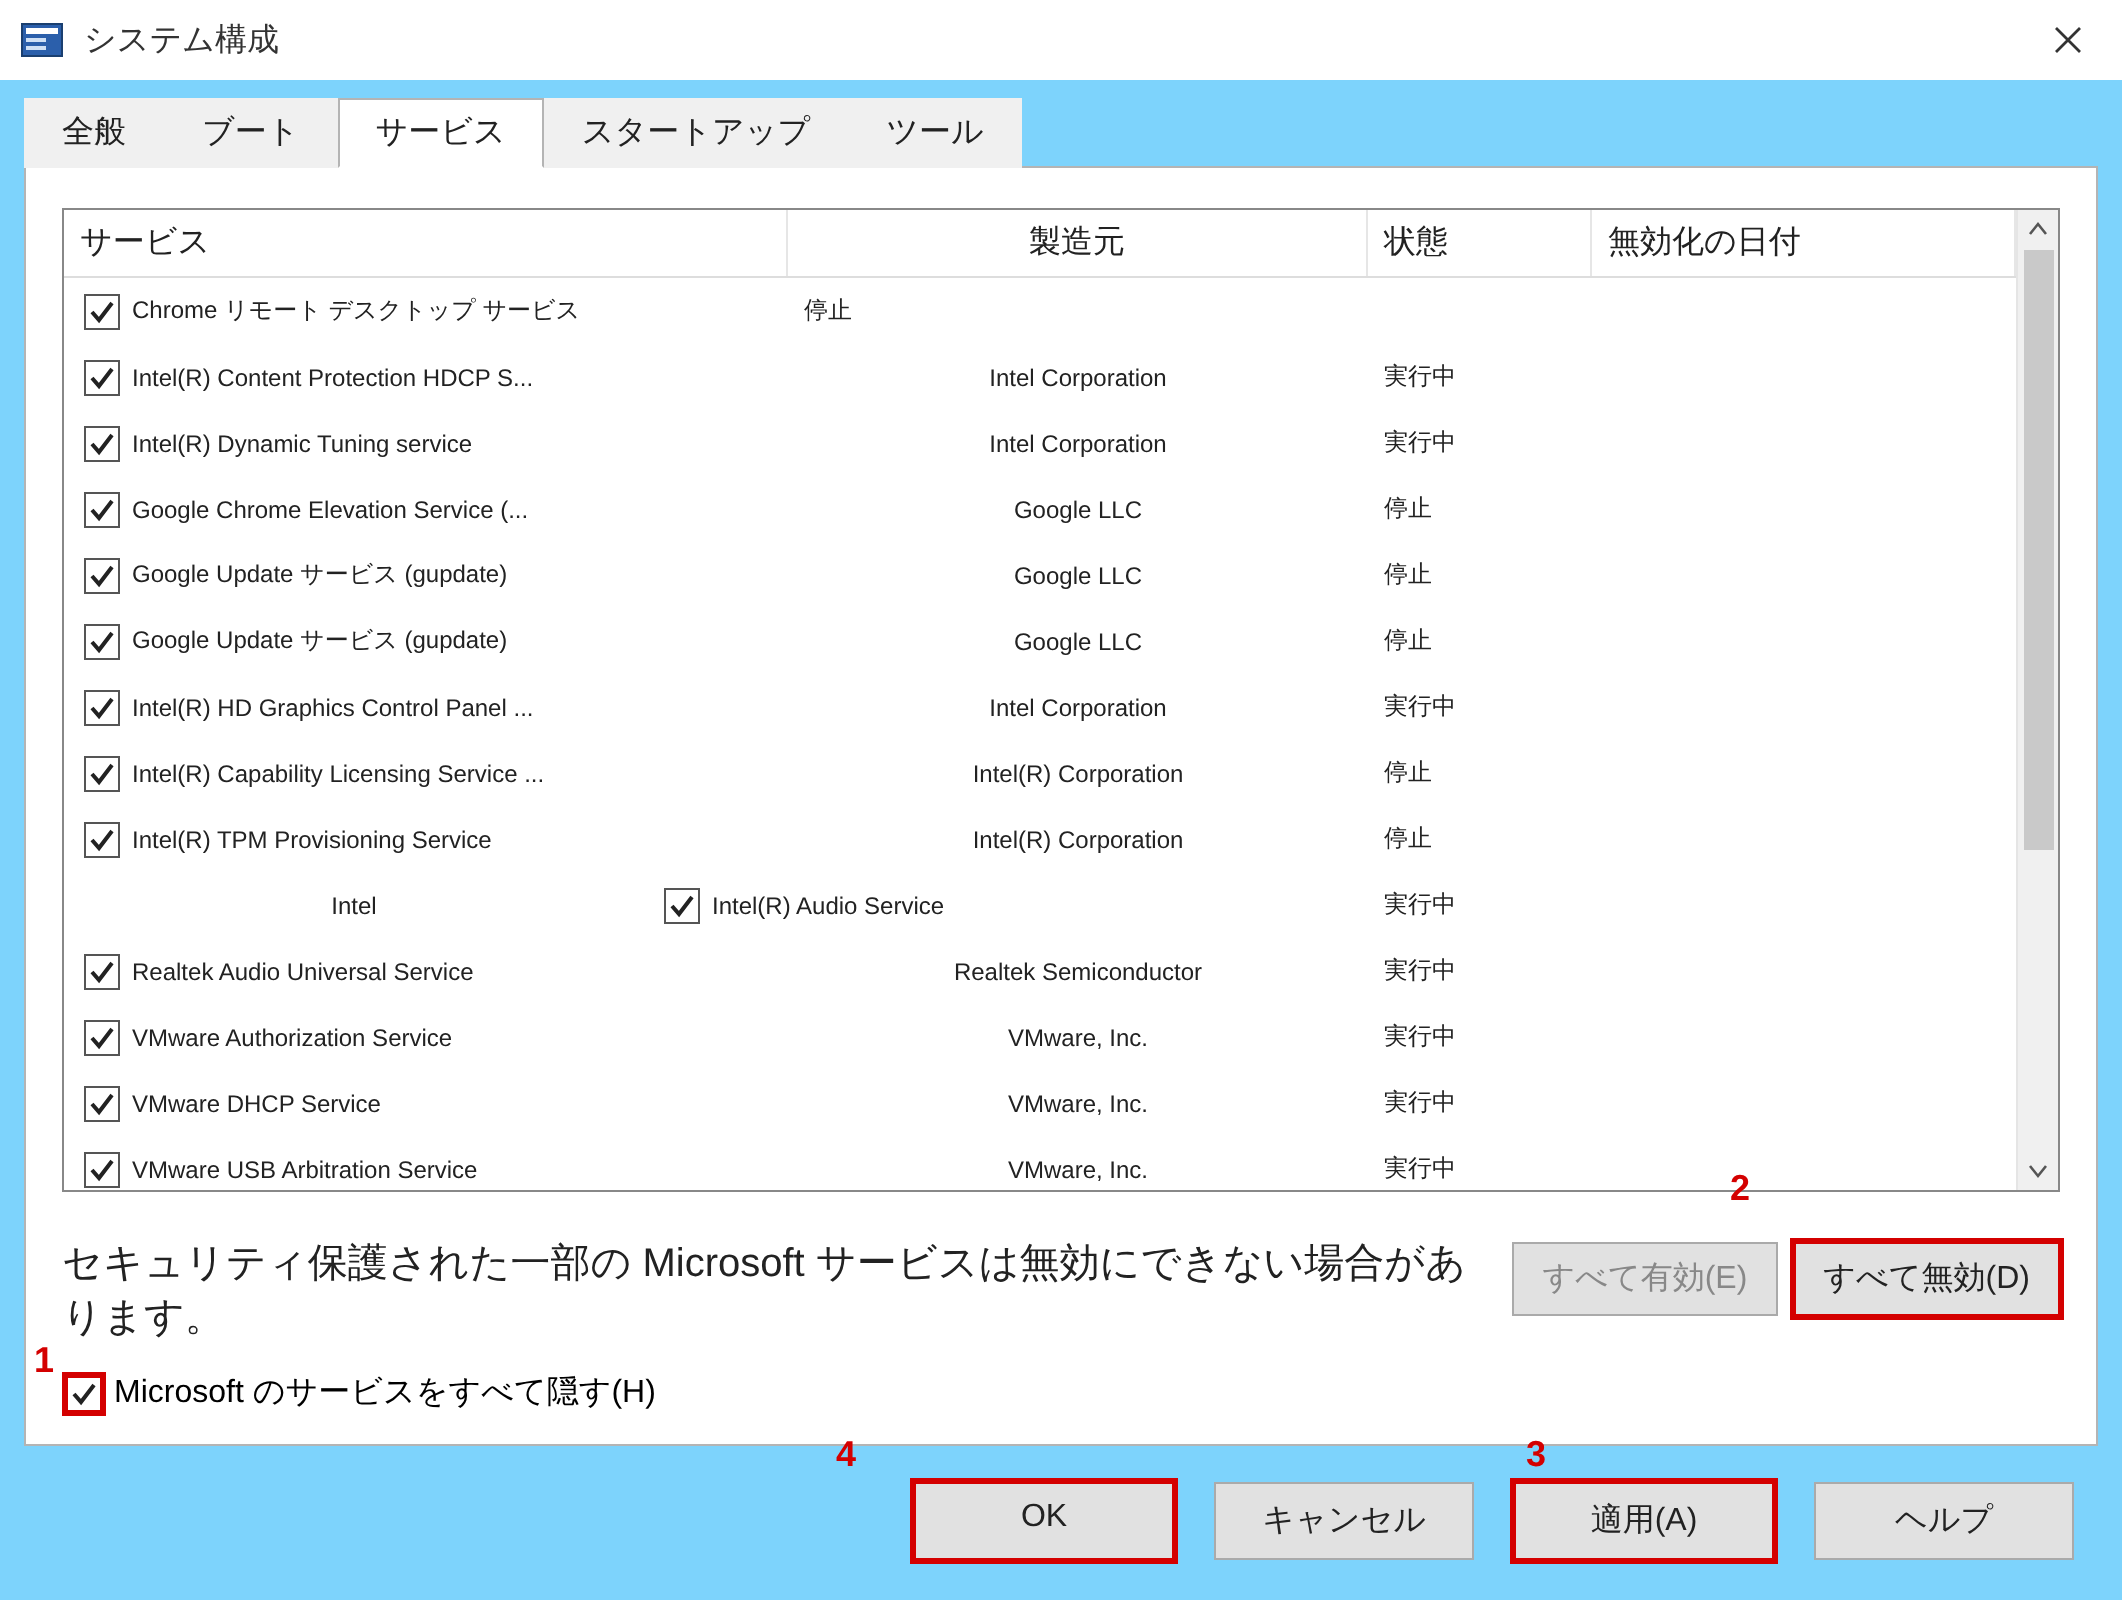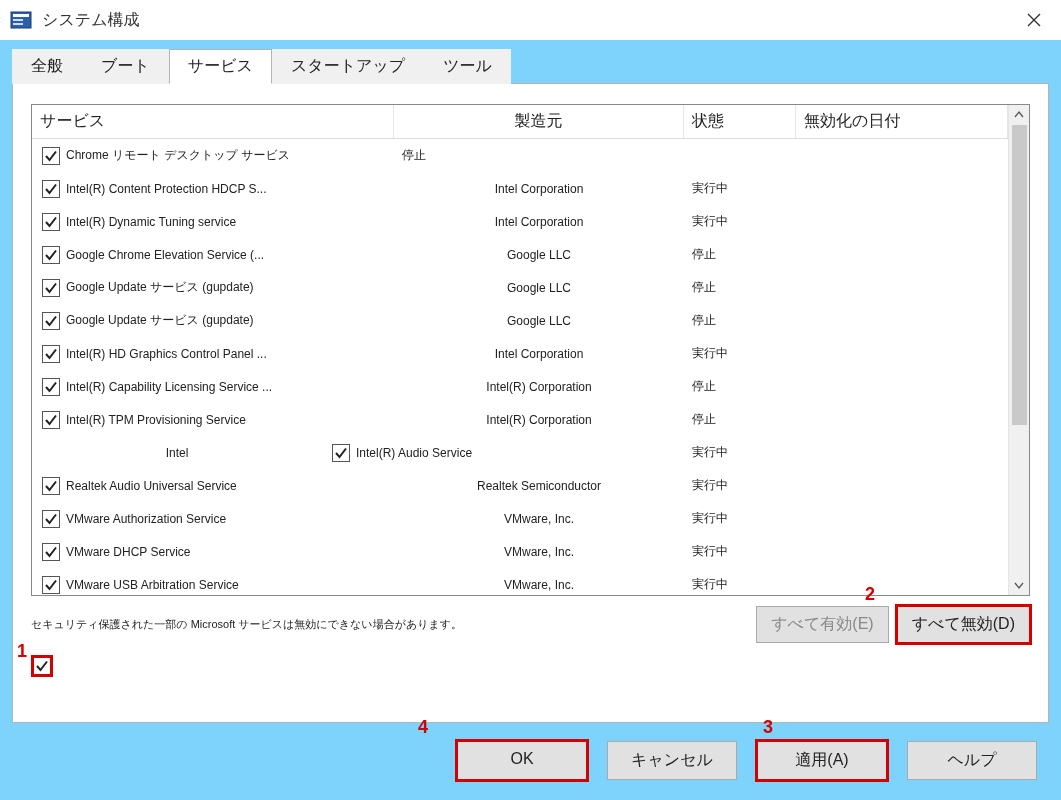--- a/index.html
+++ b/index.html
@@ -154,21 +154,21 @@
     flex: none;
     margin-left: 2px;
   }
   .chk svg { width: 14px; height: 14px; }
   .below {
     display: flex;
     align-items: center;
     margin-top: 10px;
     gap: 8px;
   }
-  .below .note { flex:1; font-size:11px; color:#222; }
+  .below .note { flex:1; font-size:20px; color:#222;margin-top:12px; }
   .btn {
     border: 1px solid #aaa;
     background: #e1e1e1;
     padding: 7px 14px;
     font-size: 16px;
     color: #222;
     min-width: 120px;
     text-align: center;
     cursor: default;
   }
@@ -445,20 +445,21 @@
         <span class="marker" style="right:155px; top:-22px;">2</span>
       </div>
 
       <div class="hidebox" style="position:relative;">
         <span class="marker" style="left:-14px; top:-16px;">1</span>
         <span class="chk redbox">
           <svg viewBox="0 0 14 14">
               <path d="M2 7 L5.5 11 L12 2.5" fill="none" stroke="#222" stroke-width="2"></path>
             </svg>
         </span>
+        <span>Microsoft のサービスをすべて隠す(H)</span>
       </div>
 
     </div>
 
     <div class="footer" style="position:relative;">
       <span class="marker" style="left:418px; top:-6px;">4</span>
       <div class="btn redbox">OK</div>
       <div class="btn">キャンセル</div>
       <span class="marker" style="right:288px; top:-6px;">3</span>
       <div class="btn redbox">適用(A)</div>

